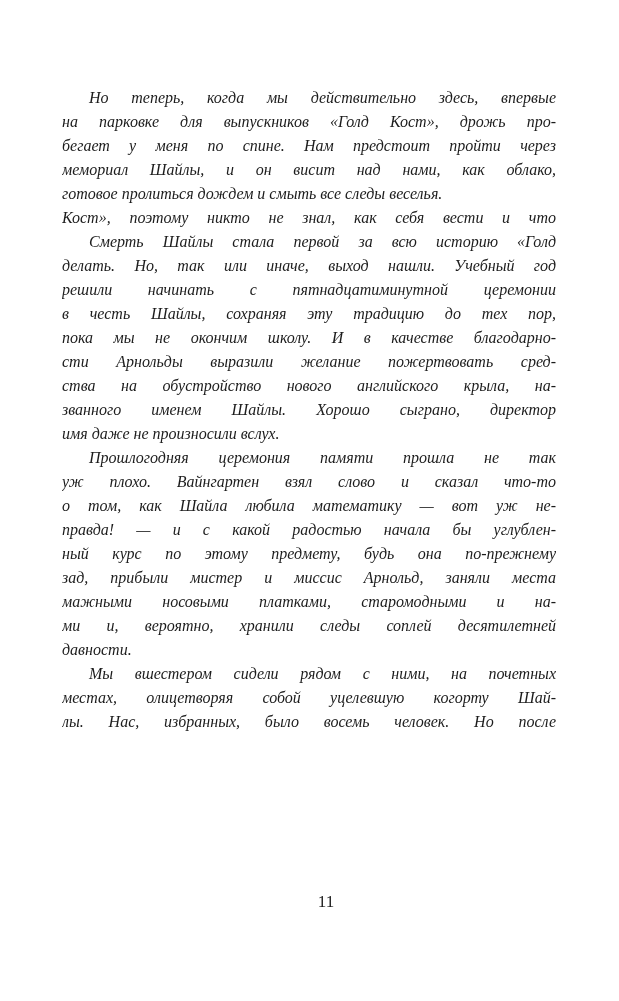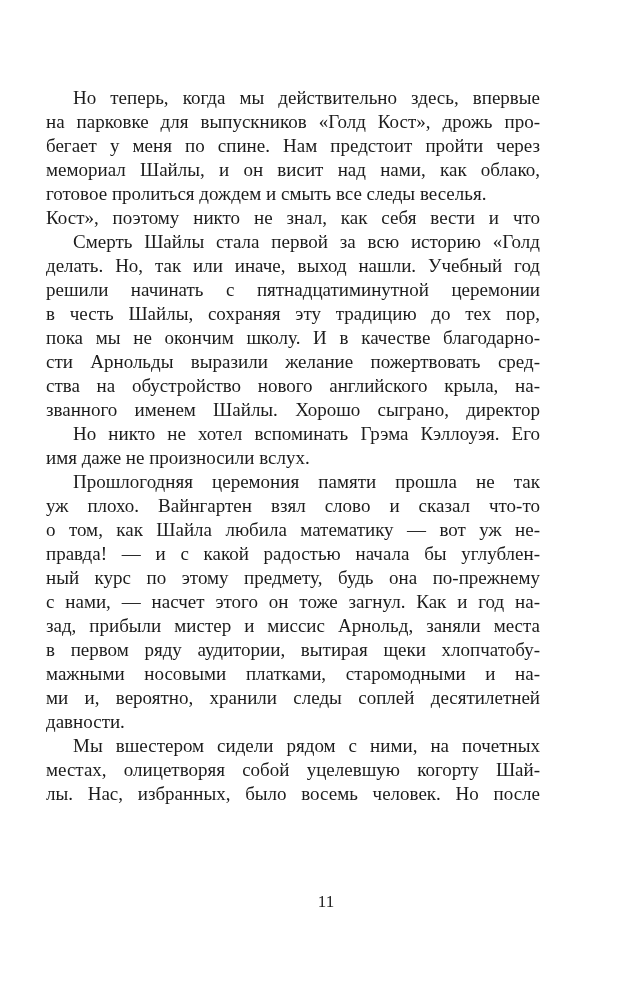--- a/index.html
+++ b/index.html
@@ -11,25 +11,26 @@
     position: relative;
     width: 619px;
     height: 1001px;
     background: #ffffff;
     font-family: "Liberation Serif", "DejaVu Serif", serif;
     color: #1c1c1c;
     overflow: hidden;
   }
   .text-block {
     position: absolute;
-    left: 46px;
+    left: 62px;
     top: 86px;
     width: 494px;
-    font-size: 19px;
+    font-size: 16px;
     line-height: 24px;
+    font-style: italic;
   }
   .paragraph { margin: 0; padding: 0; }
   .line {
     height: 24px;
     text-align: justify;
     text-align-last: justify;
     white-space: normal;
     overflow: hidden;
   }
   .line.end {
@@ -70,33 +71,30 @@
       <div class="line">делать. Но, так или иначе, выход нашли. Учебный год</div>
       <div class="line">решили начинать с пятнадцатиминутной церемонии</div>
       <div class="line">в честь Шайлы, сохраняя эту традицию до тех пор,</div>
       <div class="line">пока мы не окончим школу. И в качестве благодарно-</div>
       <div class="line">сти Арнольды выразили желание пожертвовать сред-</div>
       <div class="line">ства на обустройство нового английского крыла, на-</div>
       <div class="line">званного именем Шайлы. Хорошо сыграно, директор</div>
     </div>
 
     <div class="paragraph">
-      <div class="line first">Но никто не хотел вспоминать Грэма Кэллоуэя. Его</div>
       <div class="line end">имя даже не произносили вслух.</div>
     </div>
 
     <div class="paragraph">
       <div class="line first">Прошлогодняя церемония памяти прошла не так</div>
       <div class="line">уж плохо. Вайнгартен взял слово и сказал что-то</div>
       <div class="line">о том, как Шайла любила математику — вот уж не-</div>
       <div class="line">правда! — и с какой радостью начала бы углублен-</div>
       <div class="line">ный курс по этому предмету, будь она по-прежнему</div>
-      <div class="line">с нами, — насчет этого он тоже загнул. Как и год на-</div>
       <div class="line">зад, прибыли мистер и миссис Арнольд, заняли места</div>
-      <div class="line">в первом ряду аудитории, вытирая щеки хлопчатобу-</div>
       <div class="line">мажными носовыми платками, старомодными и на-</div>
       <div class="line">ми и, вероятно, хранили следы соплей десятилетней</div>
       <div class="line end">давности.</div>
     </div>
 
     <div class="paragraph">
       <div class="line first">Мы вшестером сидели рядом с ними, на почетных</div>
       <div class="line">местах, олицетворяя собой уцелевшую когорту Шай-</div>
       <div class="line">лы. Нас, избранных, было восемь человек. Но после</div>
     </div>

